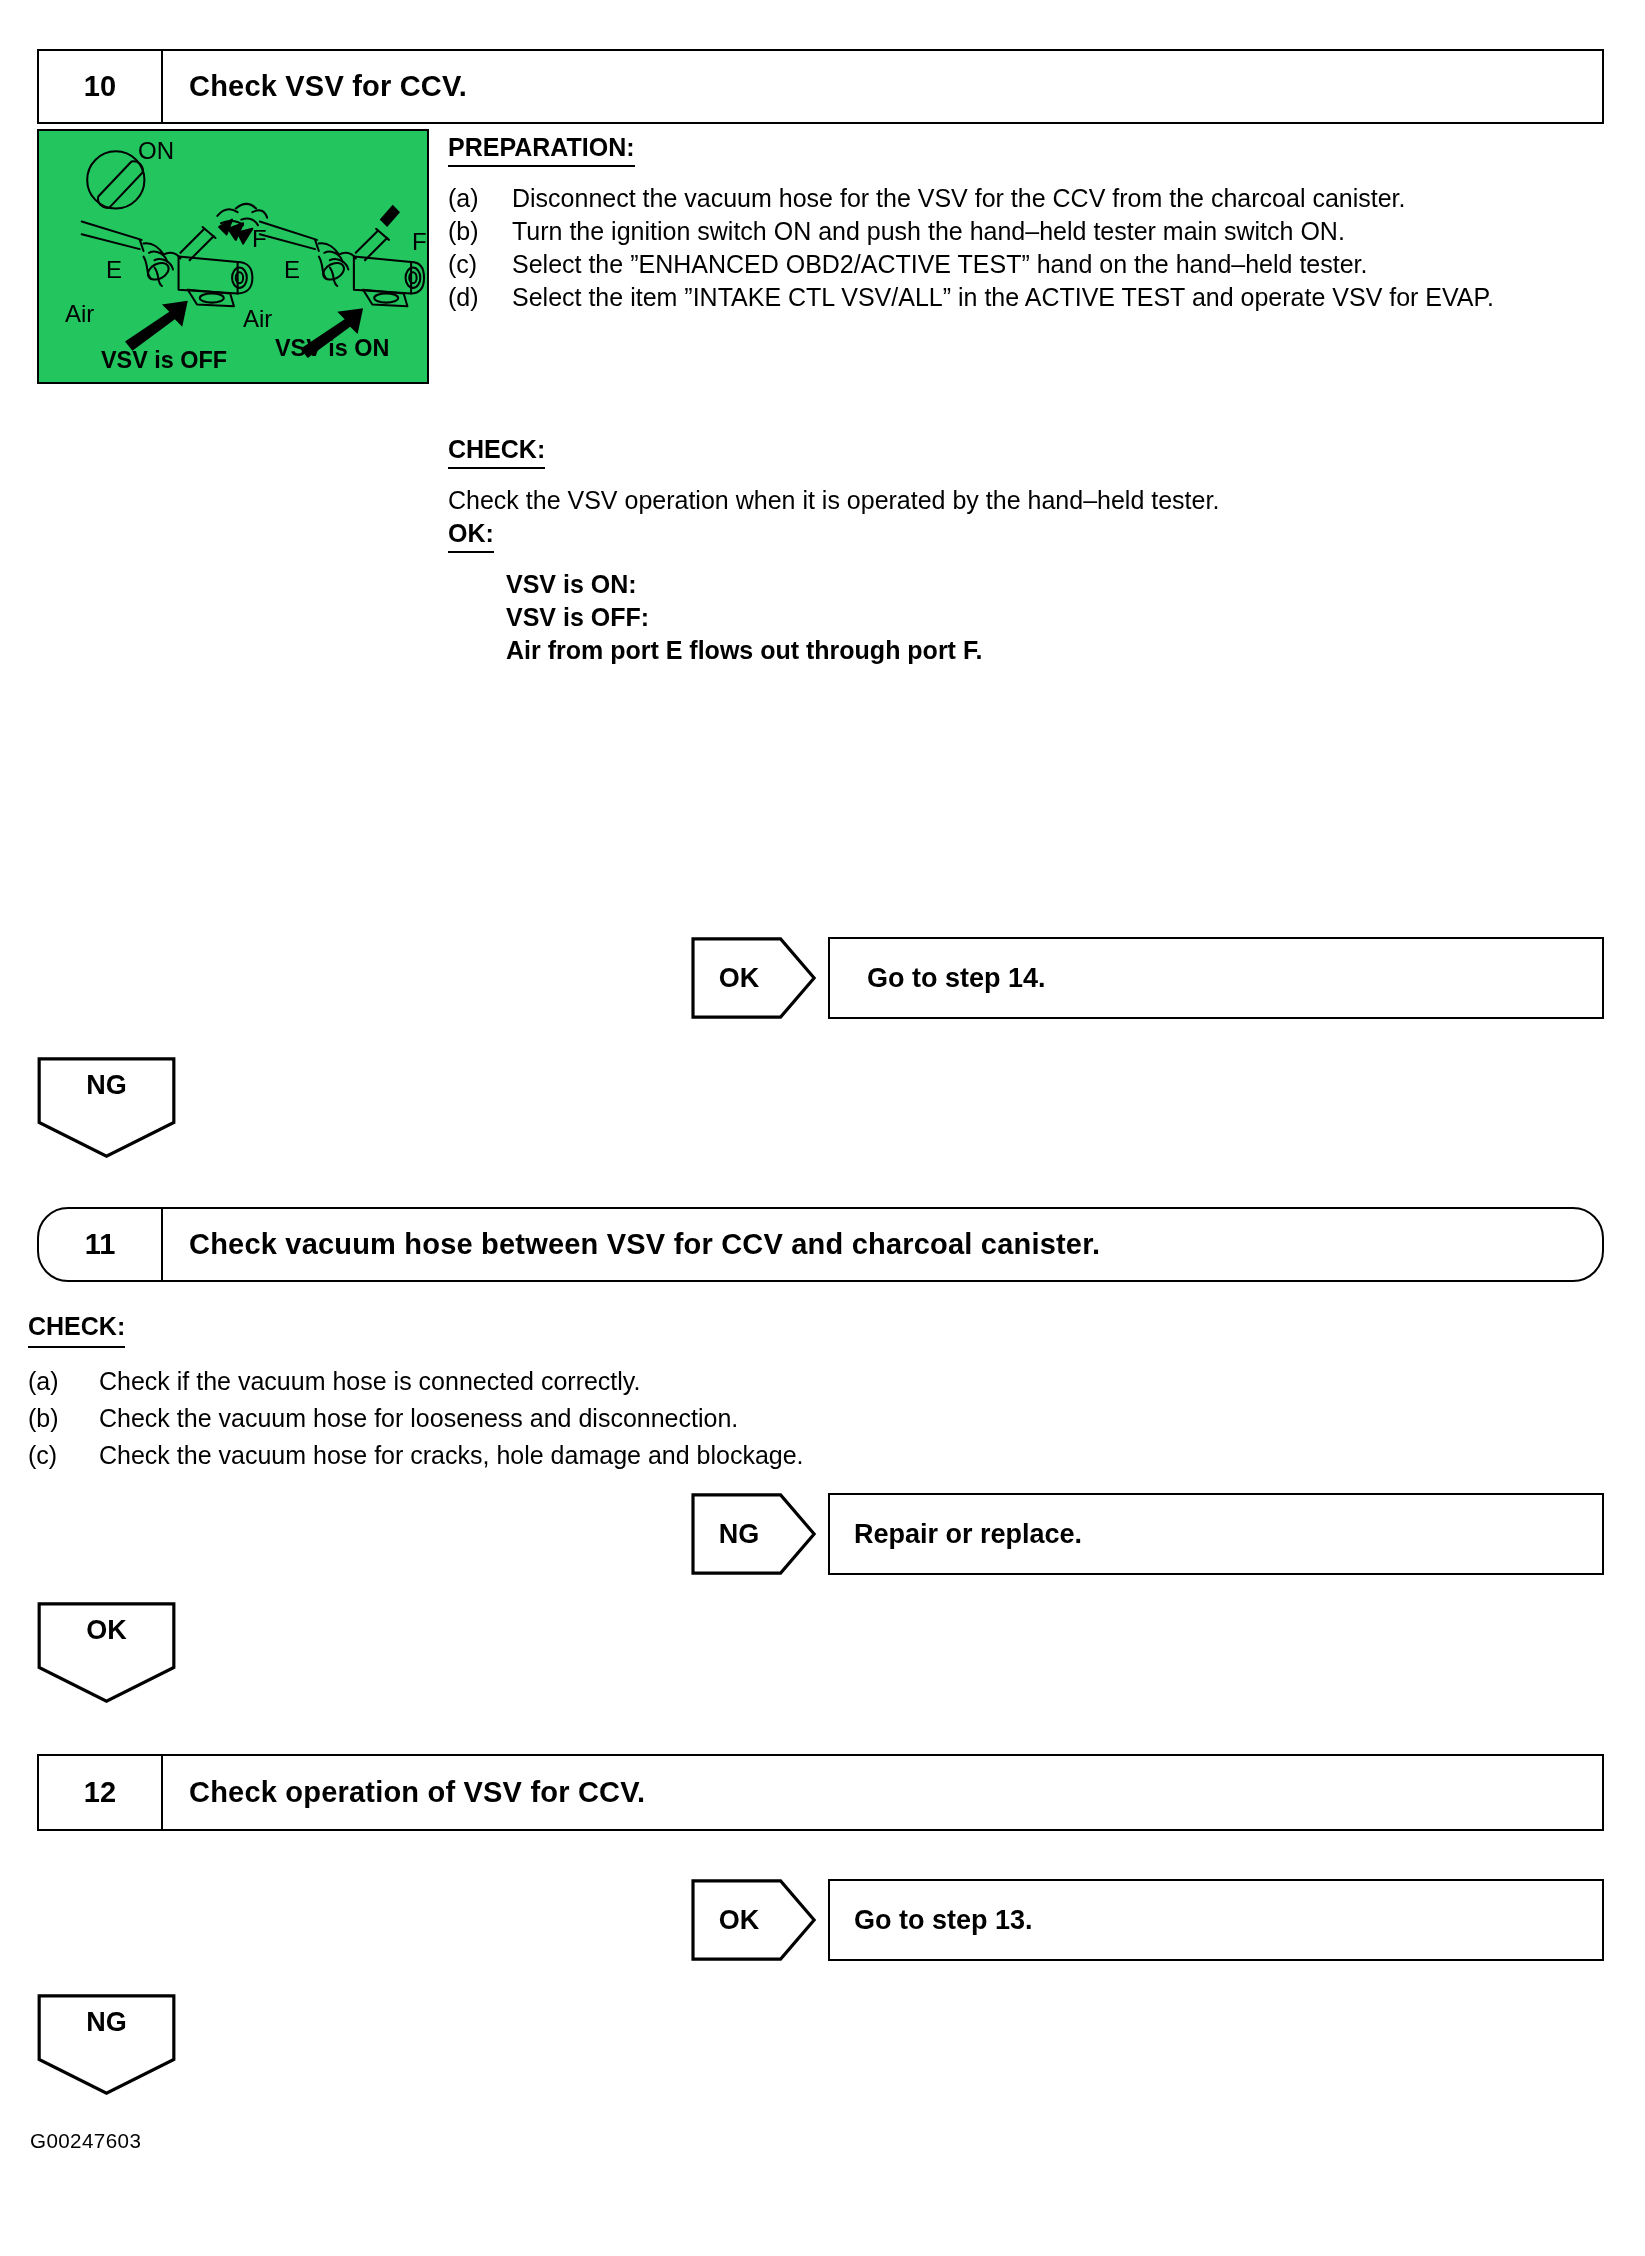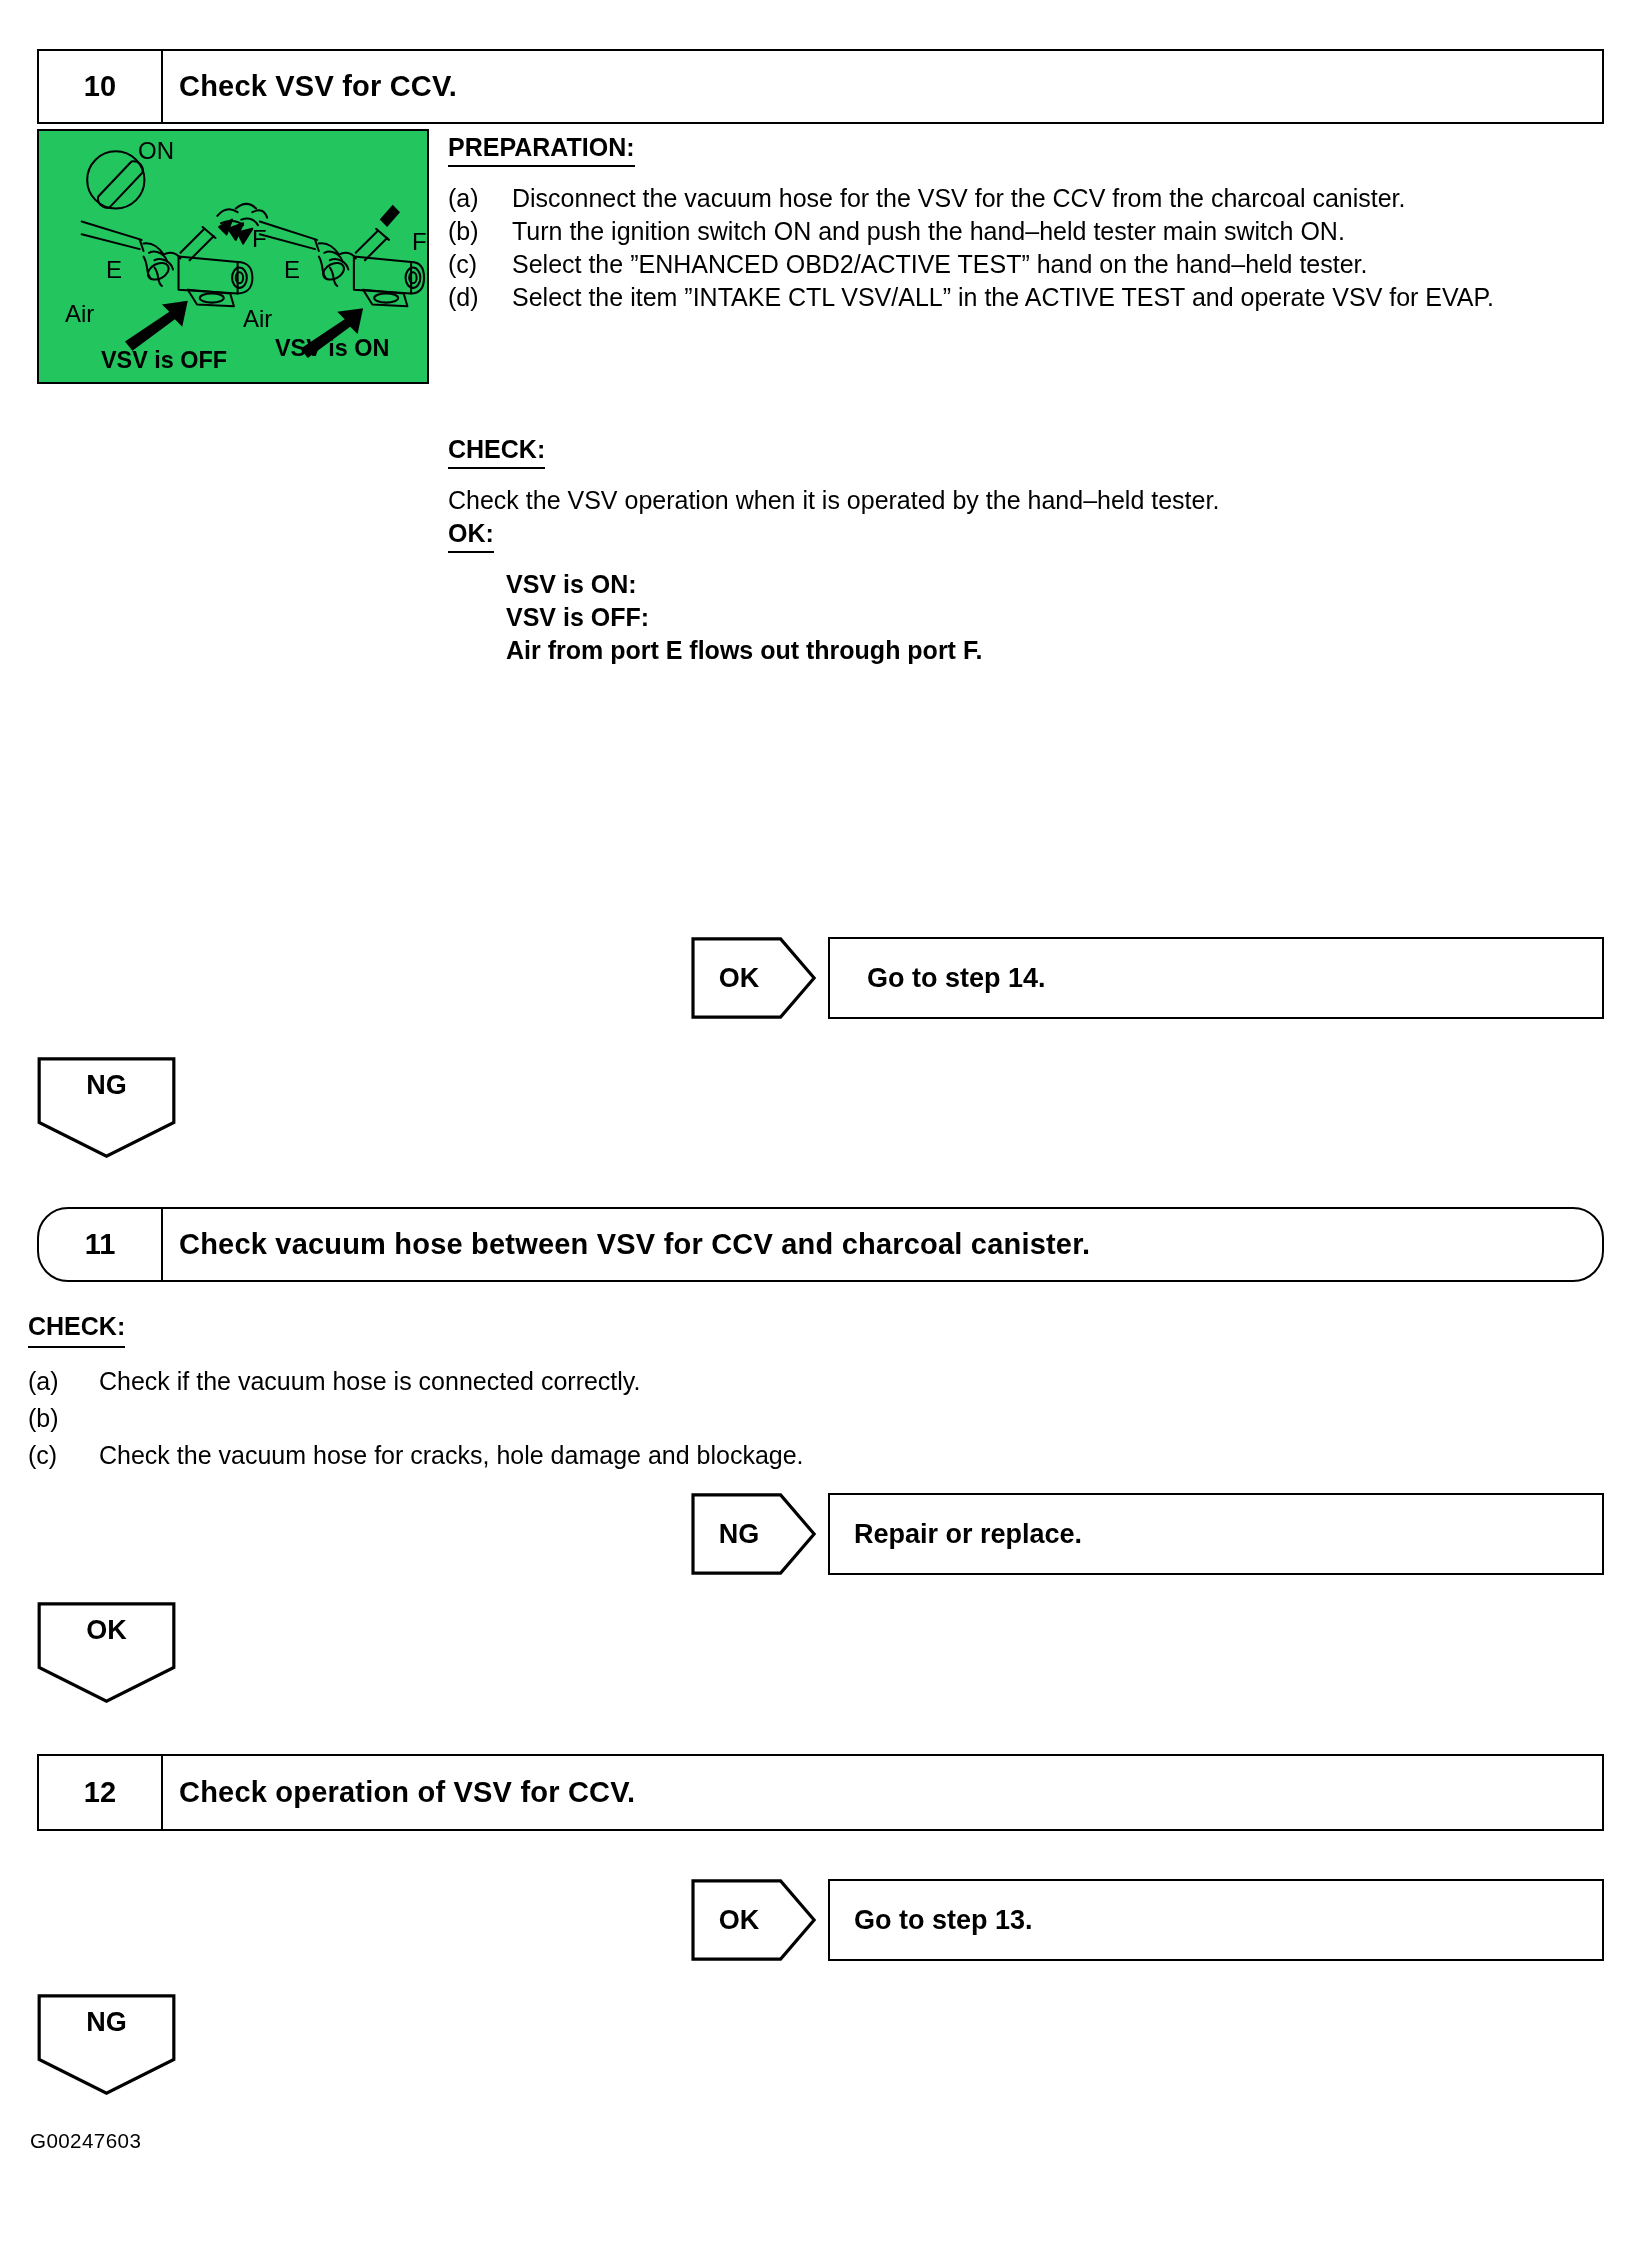--- a/index.html
+++ b/index.html
@@ -37,21 +37,21 @@
     border-right: 2.8px solid #000;
     display: flex;
     align-items: center;
     justify-content: center;
     font-weight: bold;
     font-size: 29px;
   }
   .step-title {
     display: flex;
     align-items: center;
-    padding-left: 16px;
+    padding-left: 26px;
     font-weight: bold;
     font-size: 29px;
     letter-spacing: 0.2px;
   }
 
   
   .illus-box {
     position: absolute;
     border: 2.8px solid #000;
     box-sizing: border-box;
@@ -322,20 +322,21 @@
   </div>
 
   <div class="checklist" style="left:28px; top:1308px; width:1312px;">
     <div class="sec-head">CHECK:</div>
     <div class="cl-row">
       <div class="cl-mark">(a)</div>
       <div>Check if the vacuum hose is connected correctly.</div>
     </div>
     <div class="cl-row">
       <div class="cl-mark">(b)</div>
+      <div>Check the vacuum hose for looseness and disconnection.</div>
     </div>
     <div class="cl-row">
       <div class="cl-mark">(c)</div>
       <div>Check the vacuum hose for cracks, hole damage and blockage.</div>
     </div>
   </div>
 
   <div class="result-row" style="left:691px; top:1493px; width:913px;">
     <div class="judge">
       <svg class="judge-svg" width="127" height="82" viewBox="0 0 136 88" xmlns="http://www.w3.org/2000/svg">

